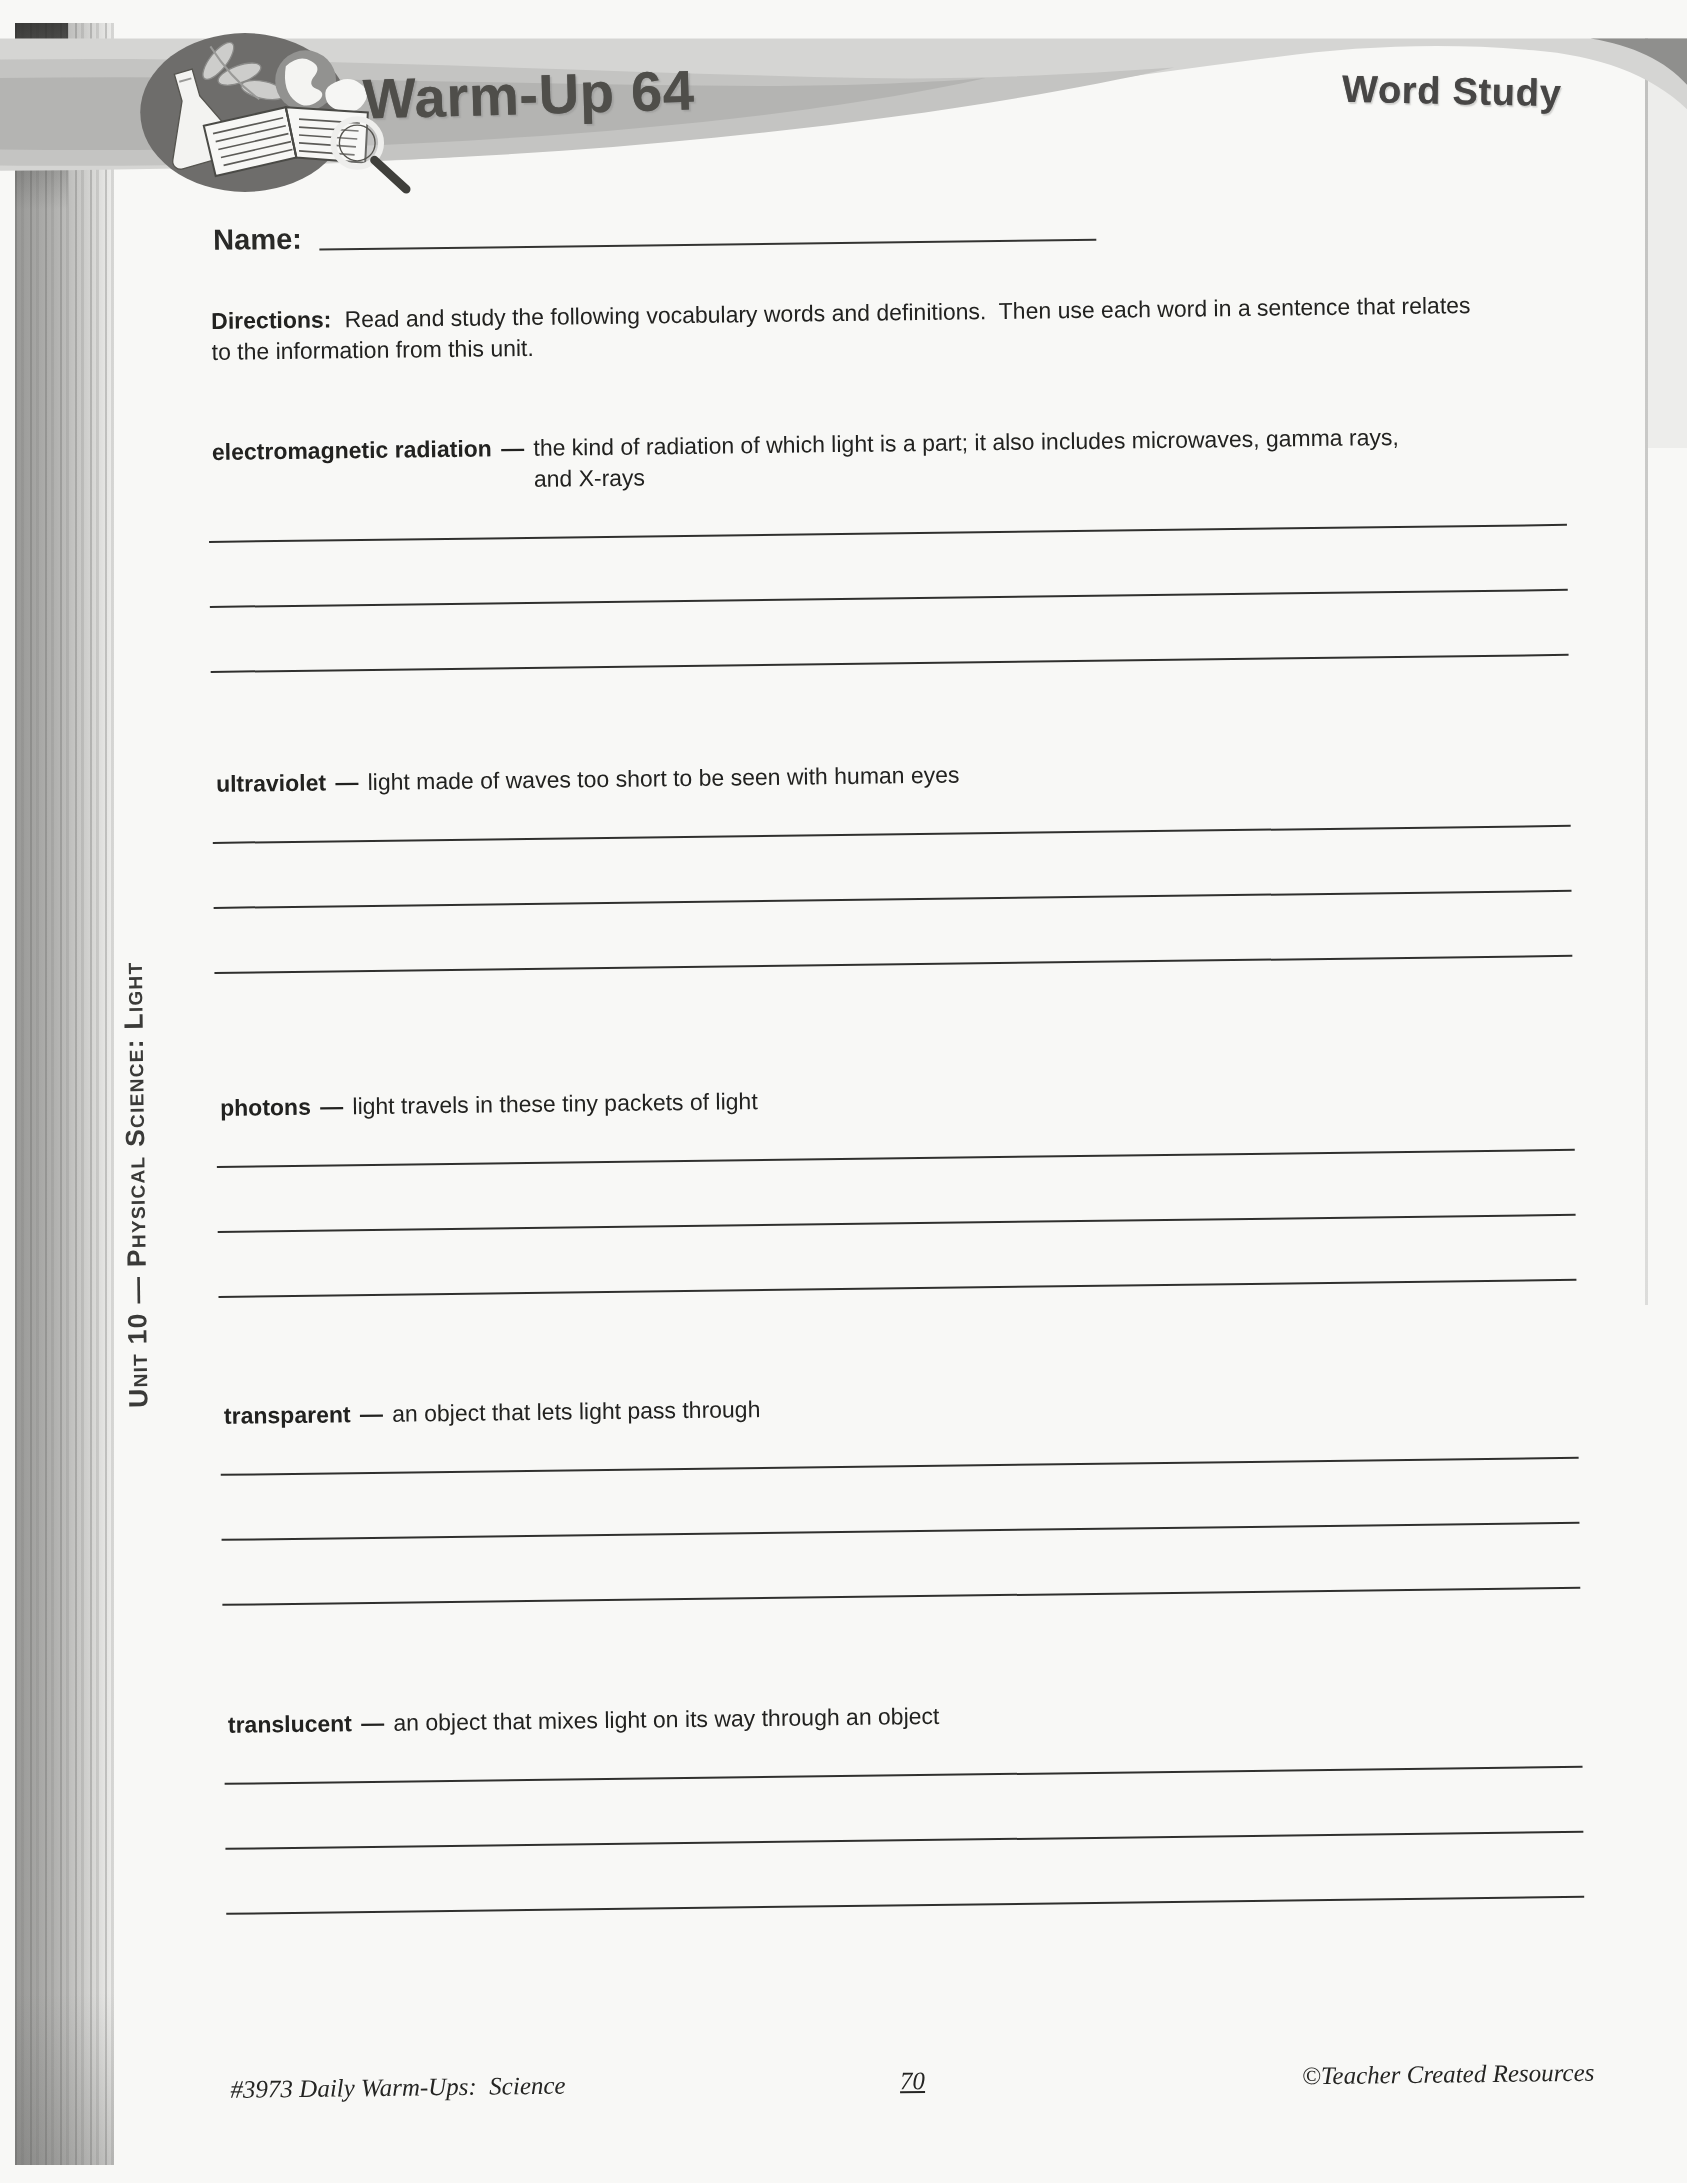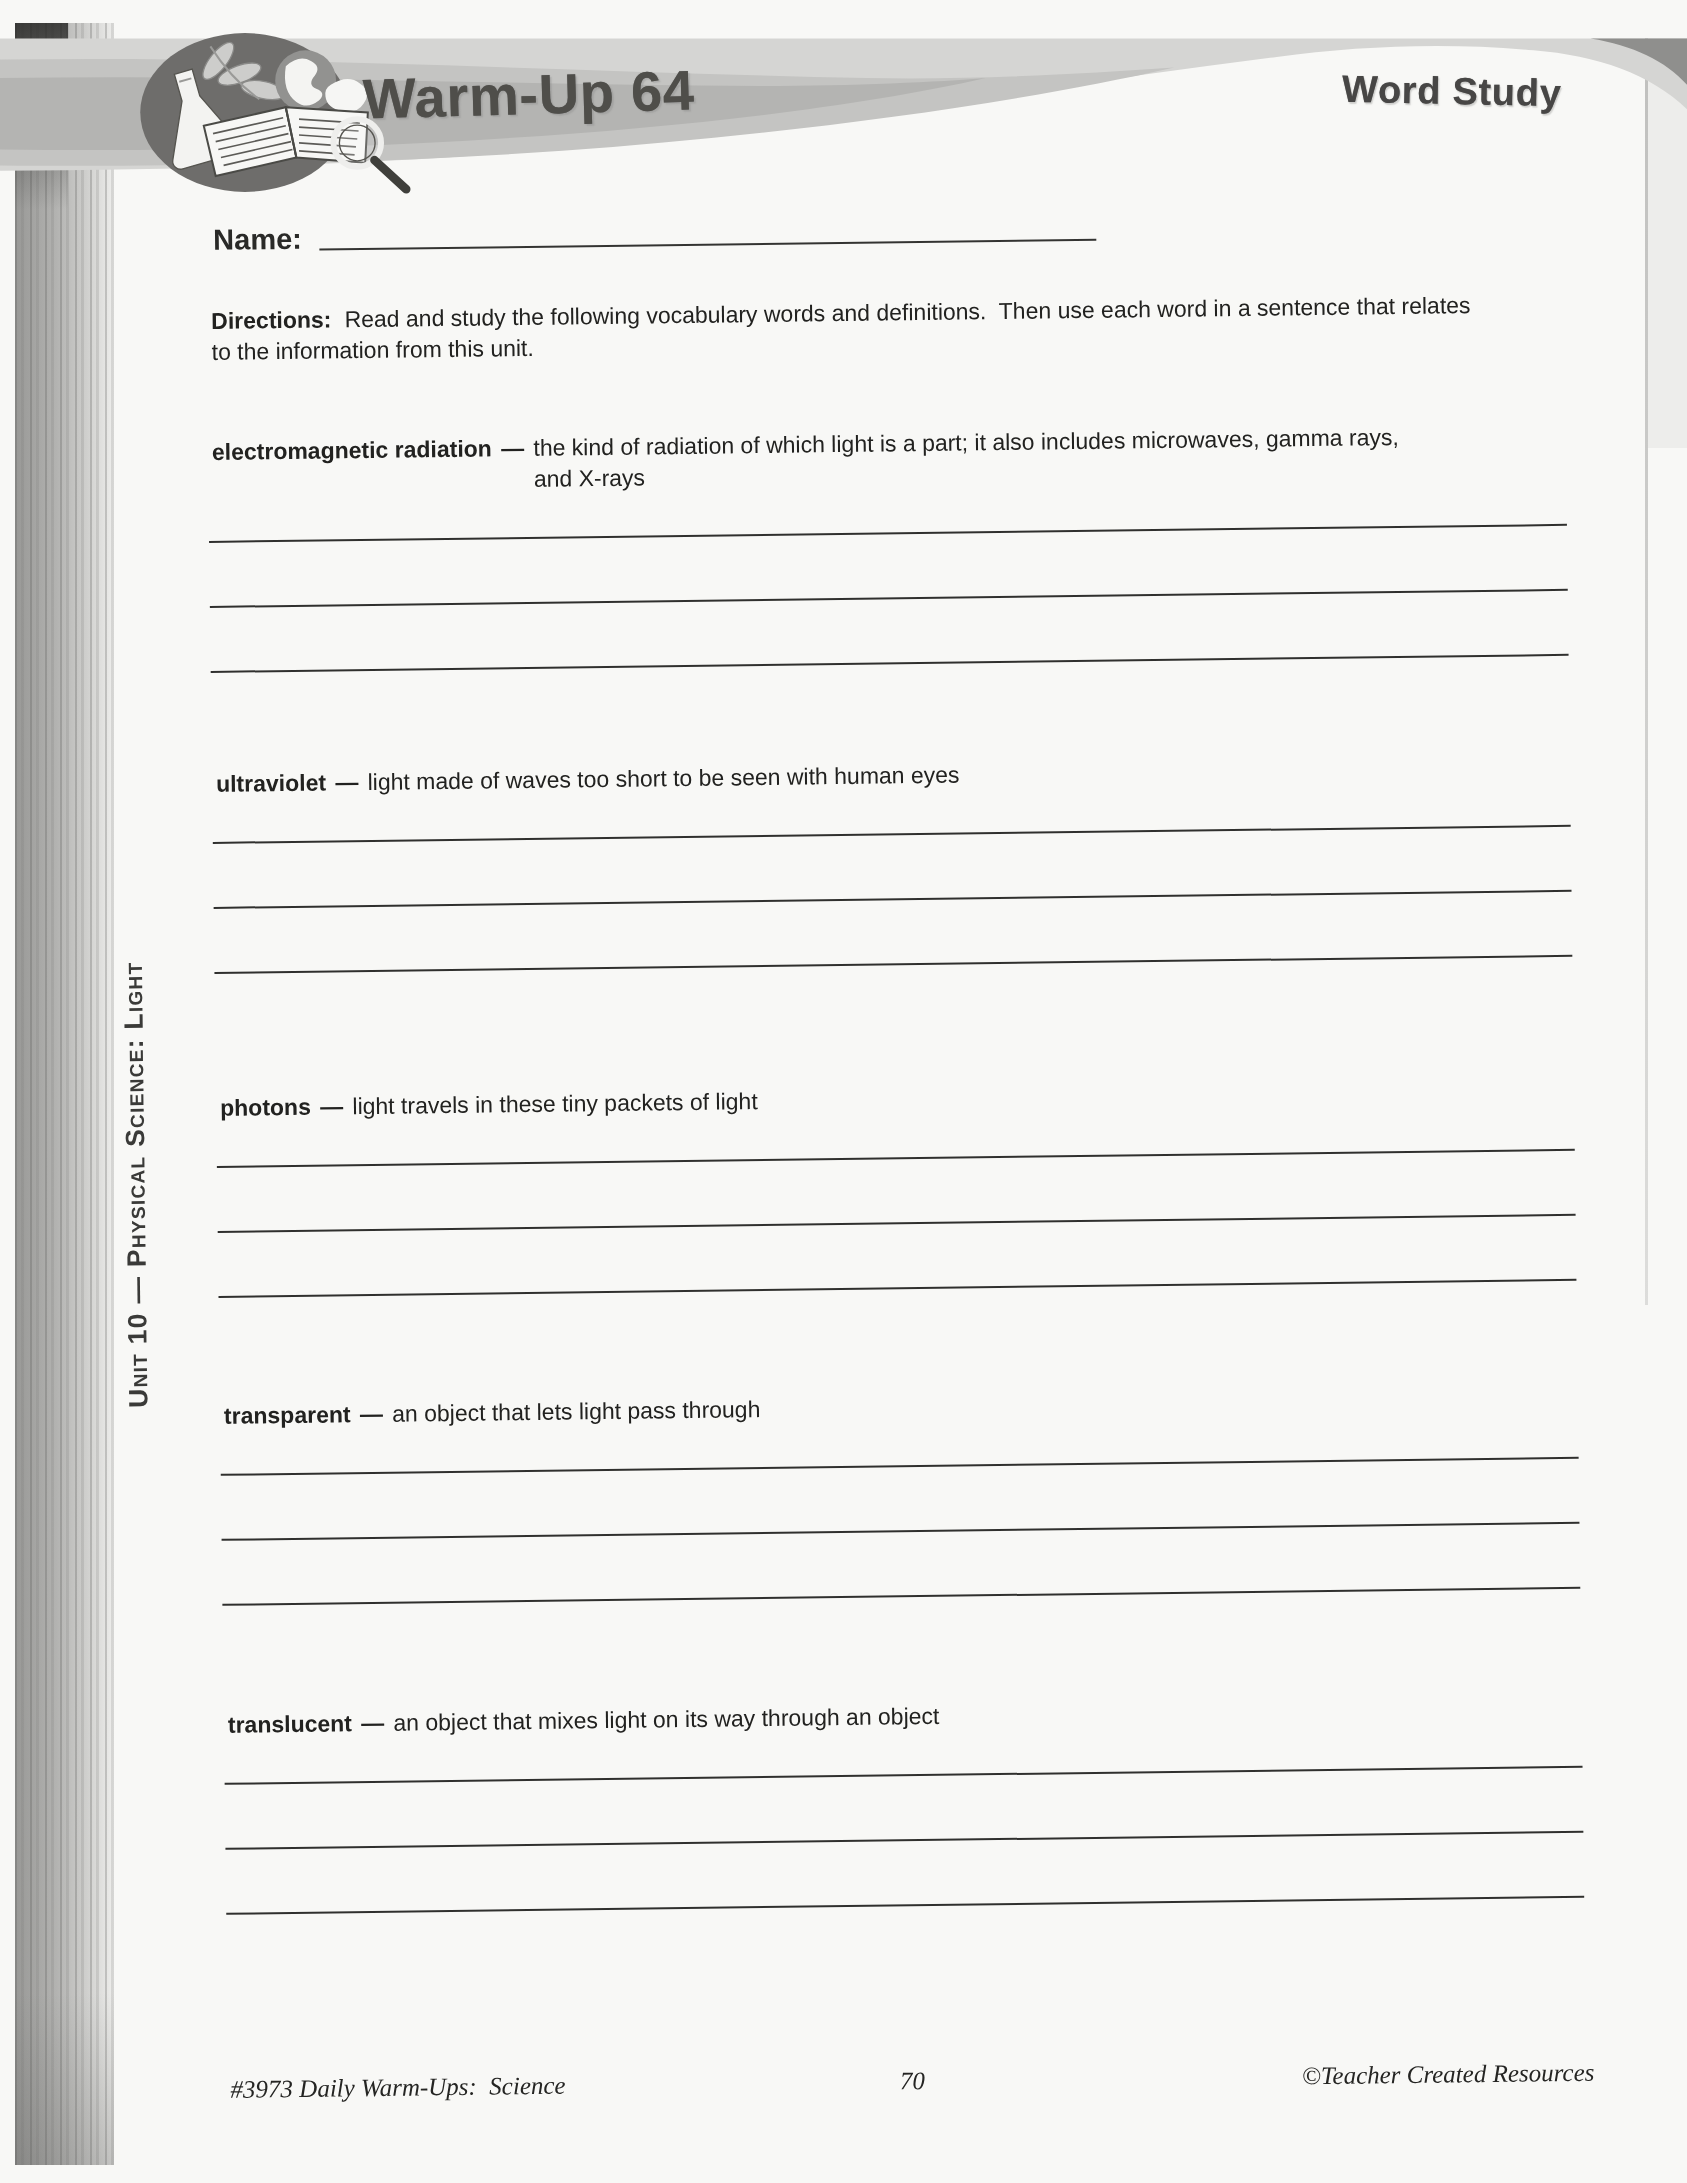--- a/index.html
+++ b/index.html
@@ -81,21 +81,21 @@
     font-size:26.5px; font-weight:bold; font-variant:small-caps;
     letter-spacing:1.3px; color:#3a3a38;
     display:flex; align-items:center;
   }
   .footer {
     position:absolute; left:218px; top:2068px; width:1364px;
     display:flex; align-items:baseline;
     font-family:"Liberation Serif", serif; font-style:italic; font-size:25px; color:#252523;
   }
   .f-left  { flex:1; text-align:left; white-space:pre-wrap; }
-  .f-center{ flex:0 0 auto; }
+  .f-center{ flex:0 0 auto;text-decoration:underline; }
   .f-right { flex:1; text-align:right; }
 </style>
 </head>
 <body>
 
 <div class="page">
 
   <div class="left-band"></div>
   <div class="right-strip"></div>
   <div class="right-edge"></div>

